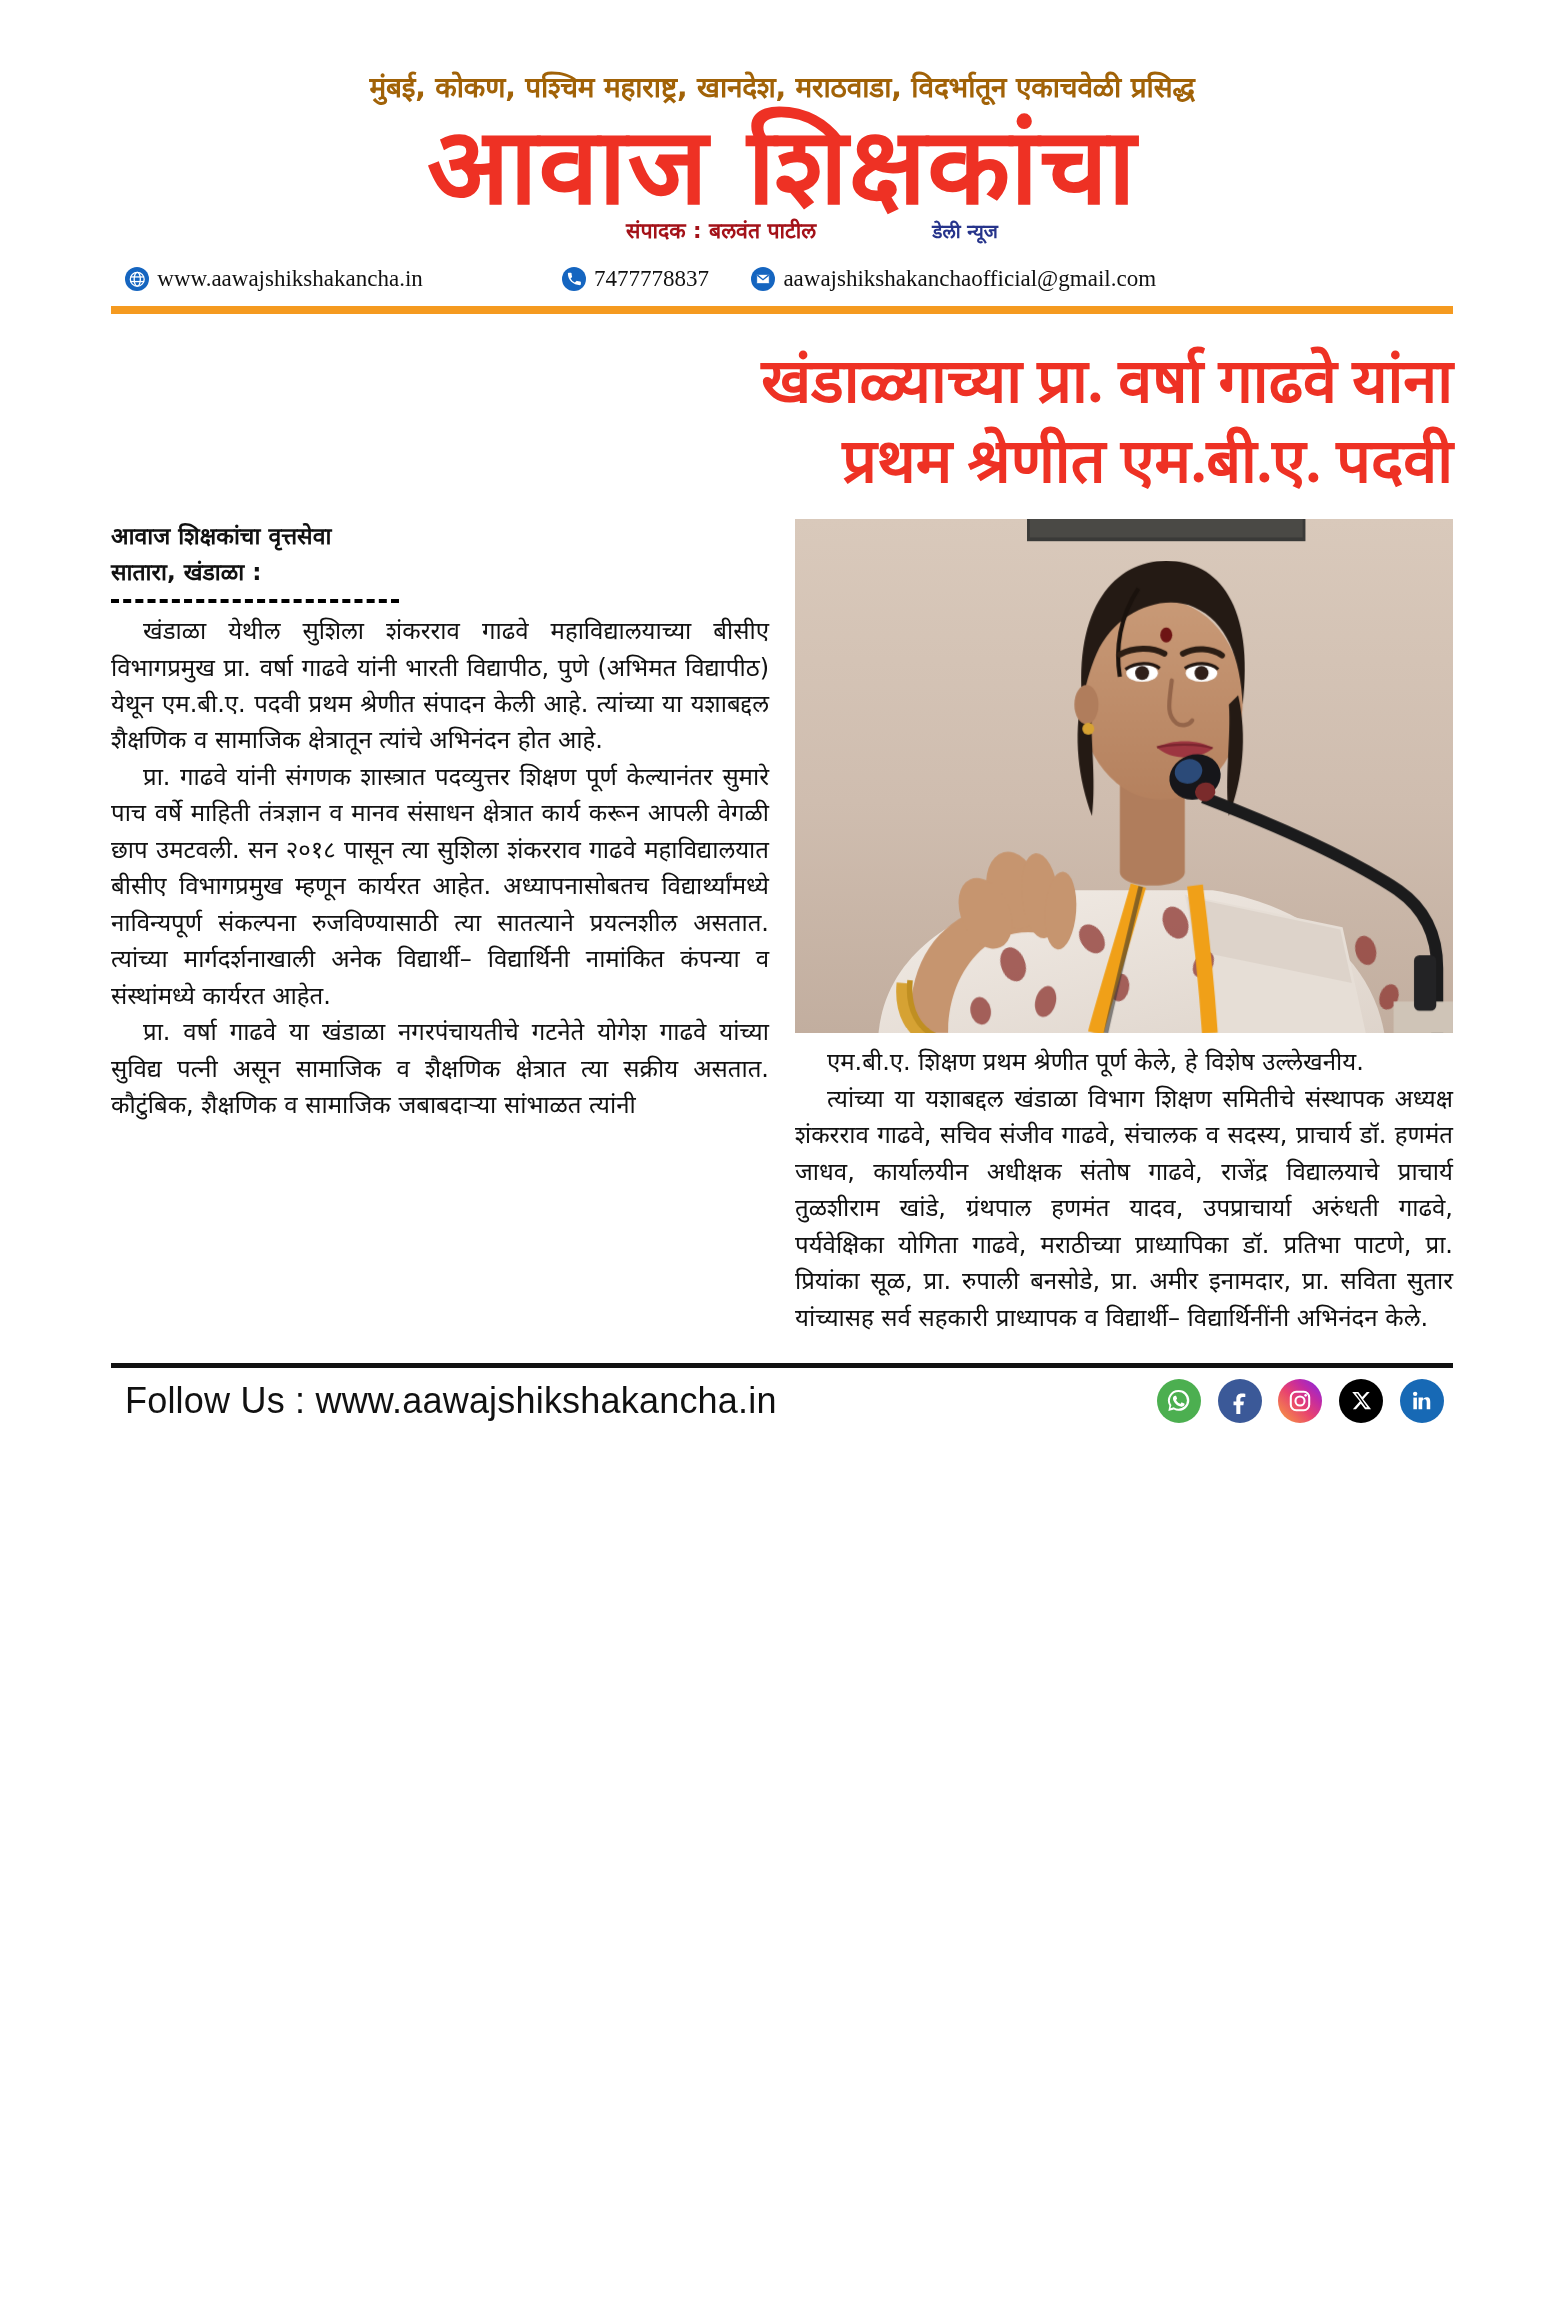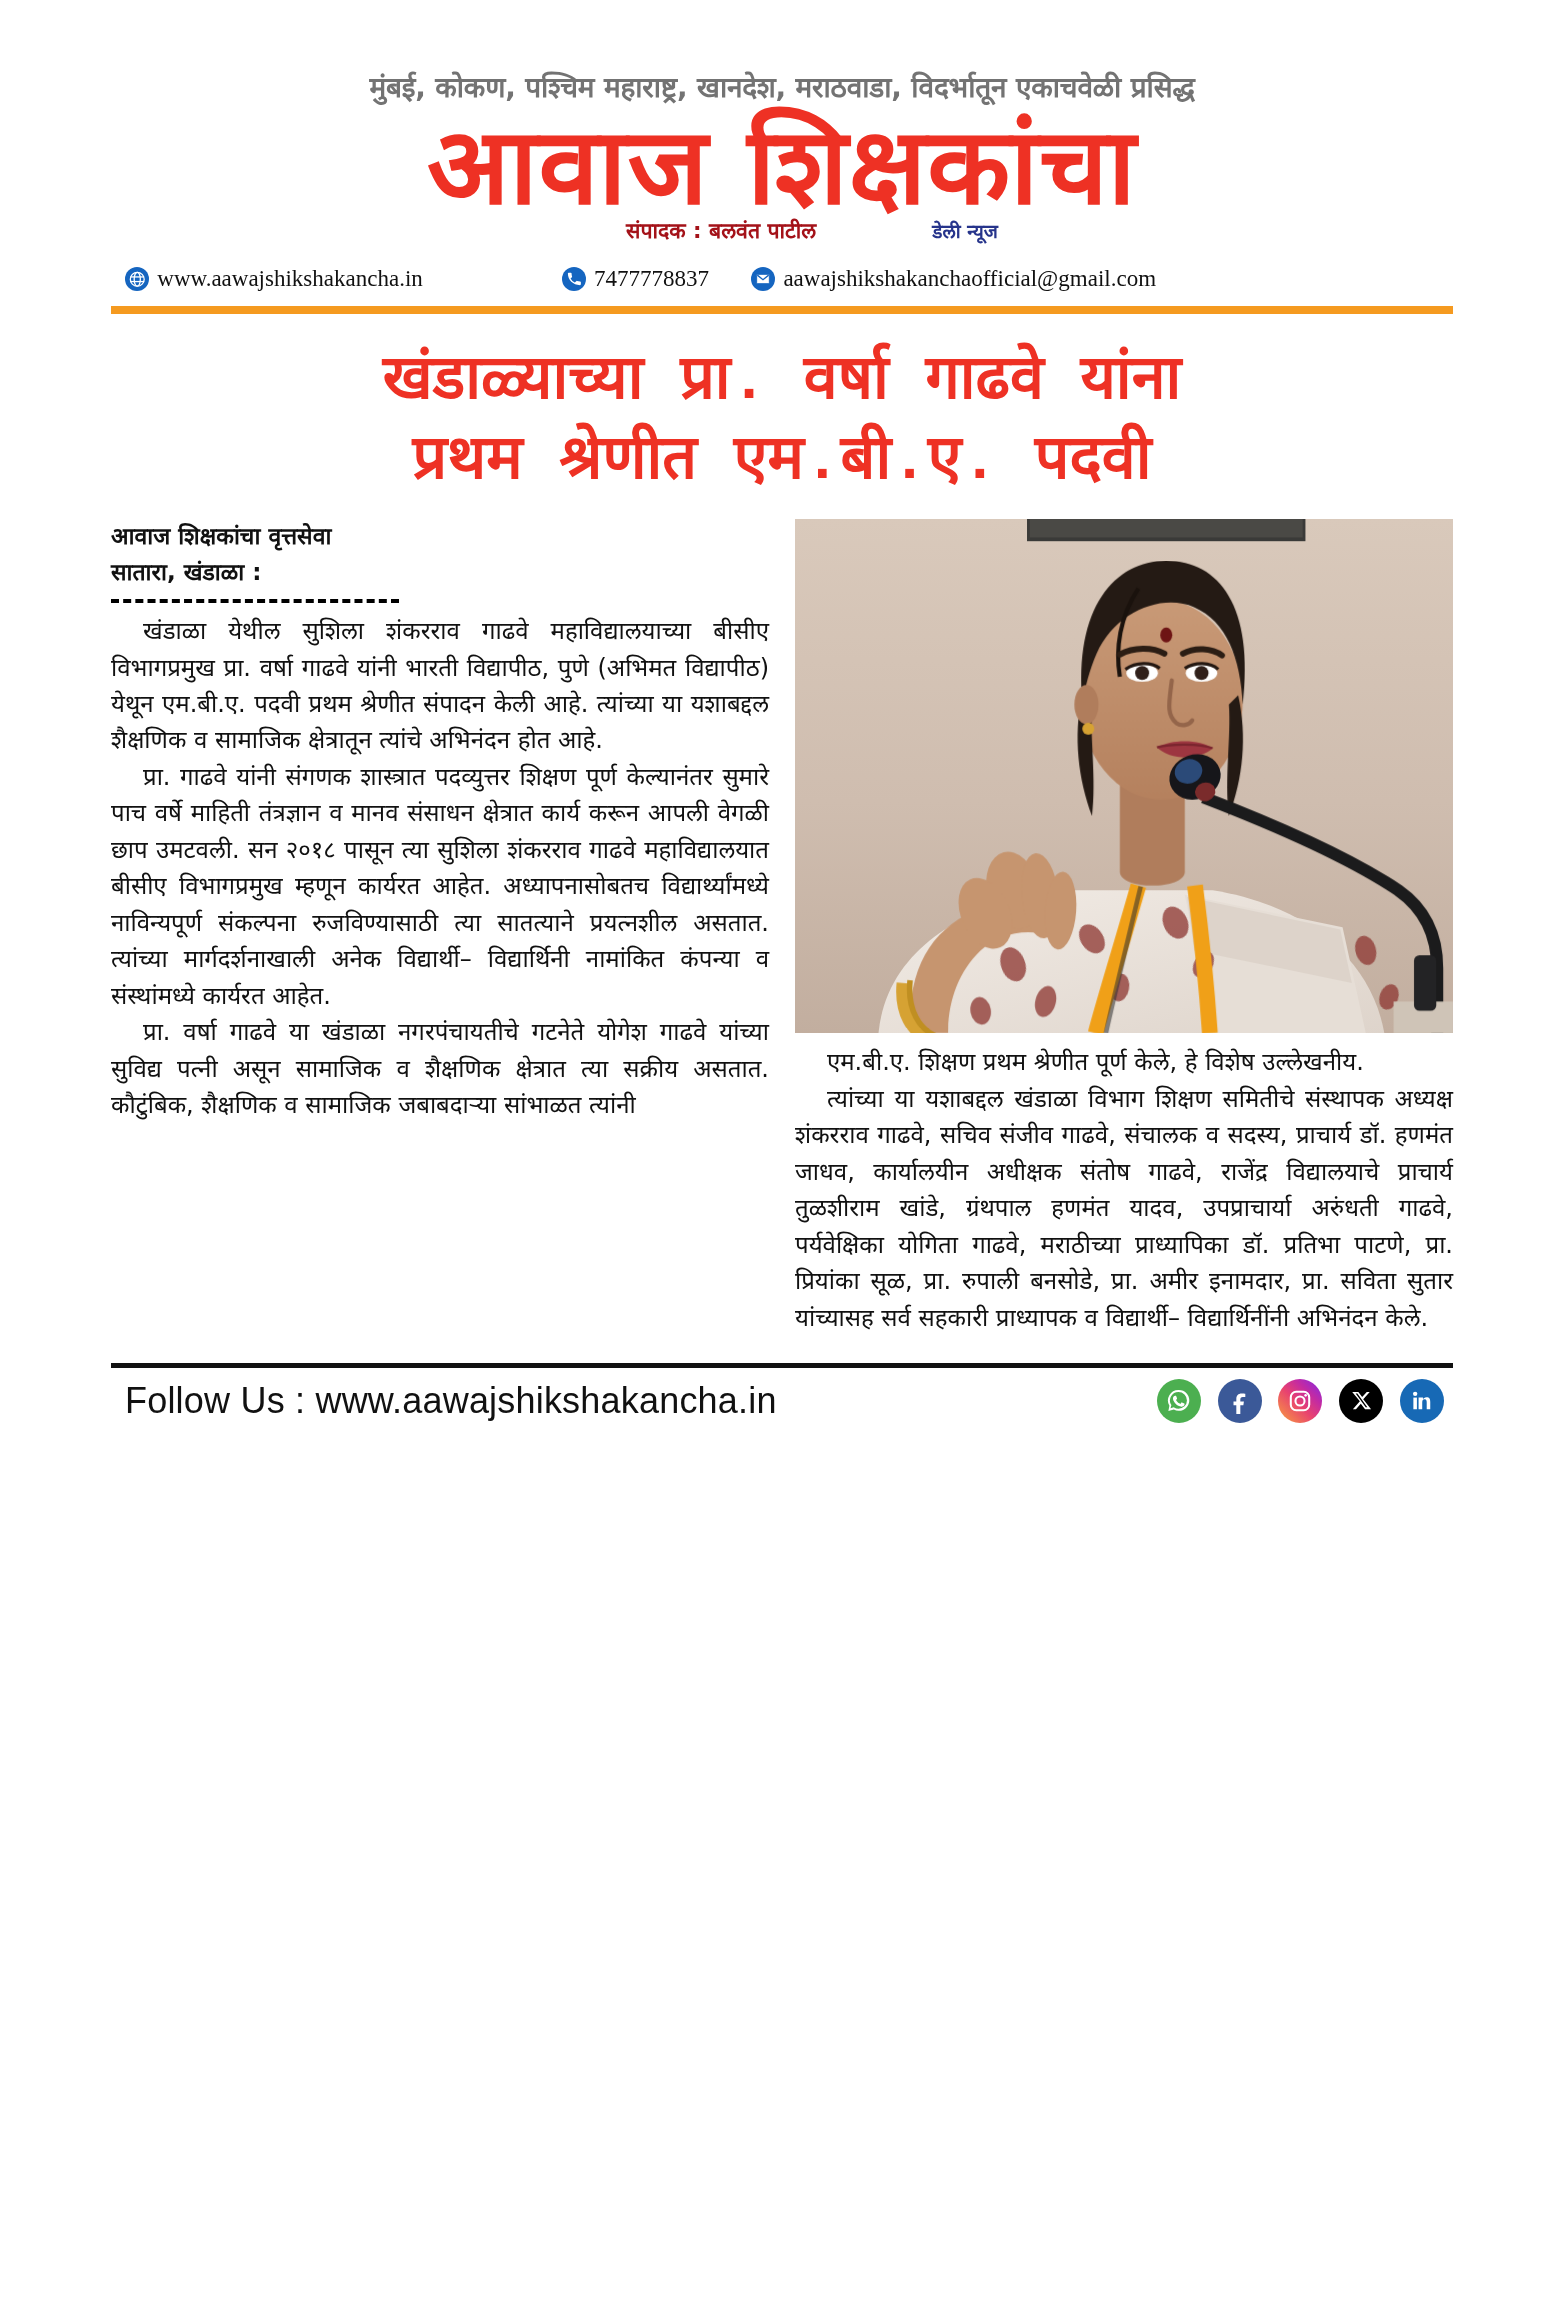--- a/index.html
+++ b/index.html
@@ -19,21 +19,21 @@
     position:relative;
   }
 
   
   .tagline{
     text-align:center;
     font-family:"DejaVu Sans", sans-serif;
     font-weight:700;
     font-size:28px;
     letter-spacing:-0.2px;
-    color:#737373;
+    color:#a16207;
     line-height:1.25;
     margin:0 0 8.3px 0;
     white-space:nowrap;
   }
   .logo-wrap{
     text-align:center;
     margin:1.9px 0 0 0;
     position:relative;
   }
   .logo{
@@ -99,23 +99,23 @@
   .cicon svg{display:block;}
   .rule-orange{
     height:8.3px;
     background:#f59a20;
     margin:14px 0 0 0;
     width:100%;
   }
 
   
   .headline{
-    text-align:center;
+    text-align:right;
     color:#ee3124;
-    font-family:Liberation Mono, monospace;
+    font-family:Liberation Serif, serif;
     font-weight:700;
     font-size:61px;
     line-height:1.30;
     letter-spacing:0px;
     margin:28px 0 18.5px 0;
   }
   .headline div{white-space:nowrap;}
 
   
   .content{

